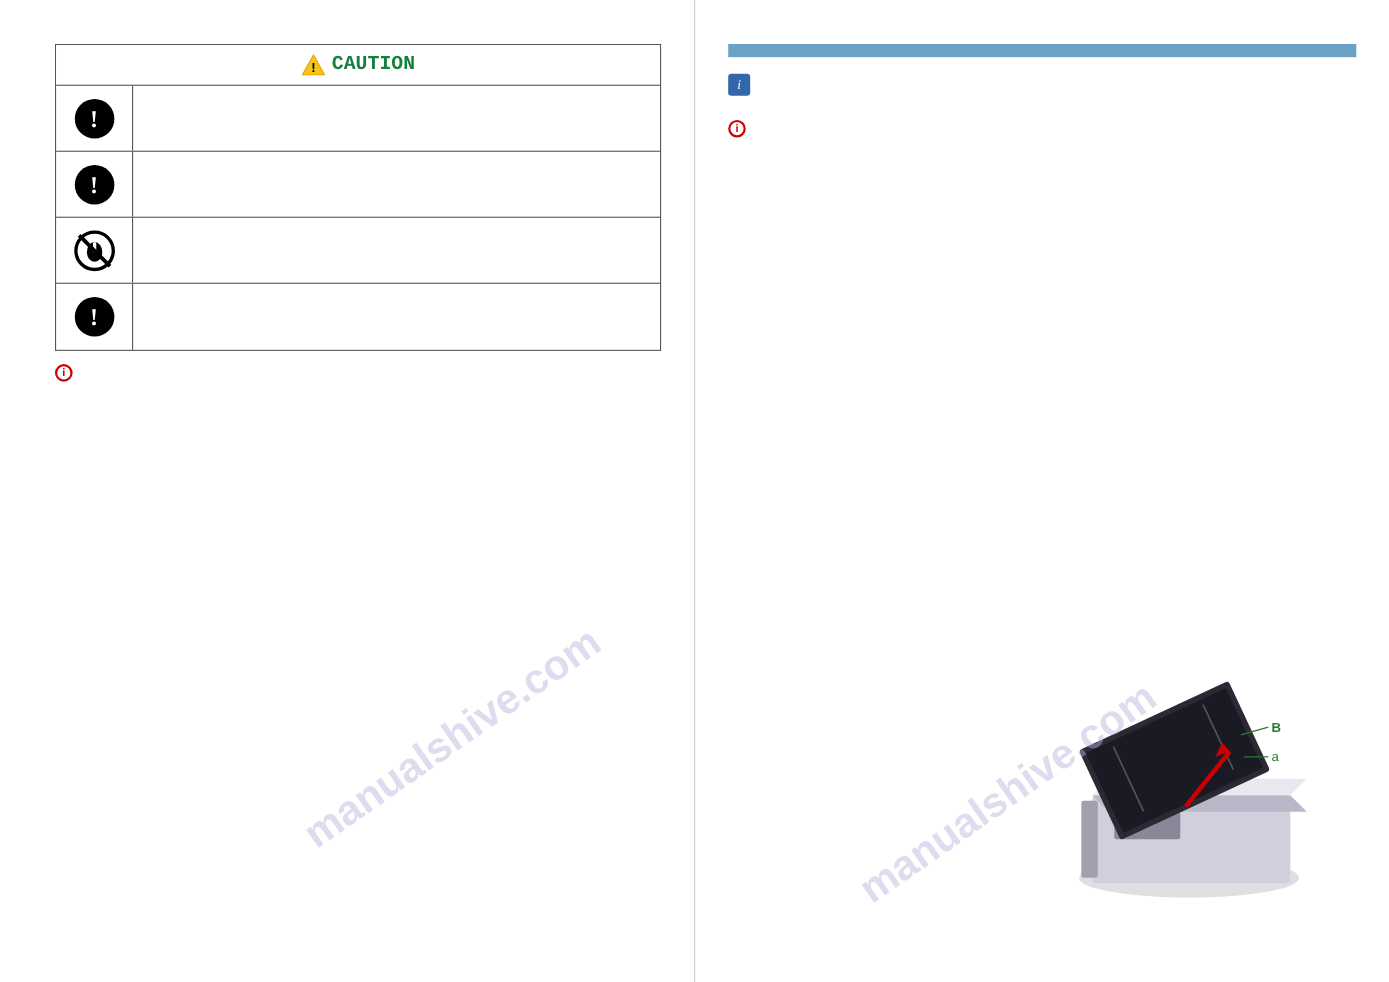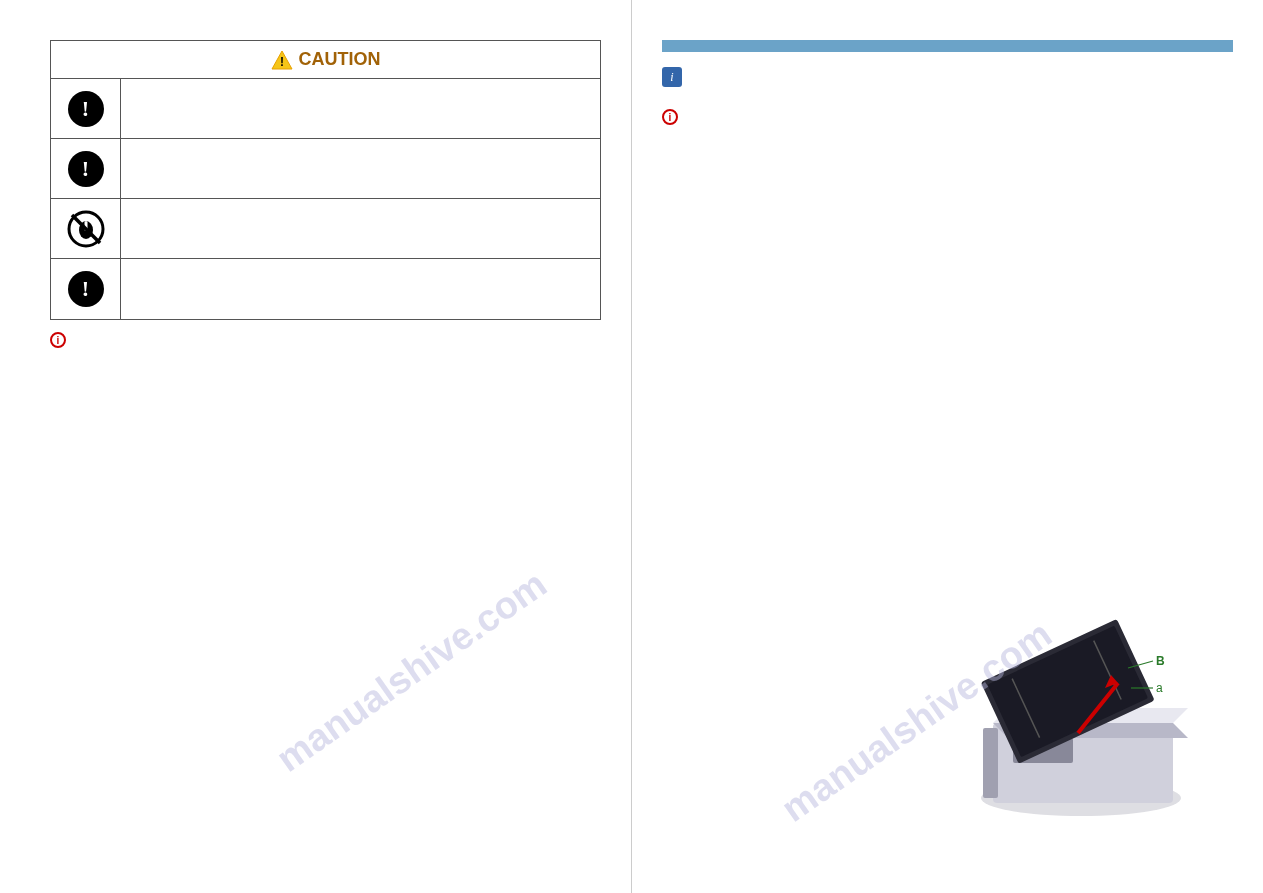--- a/index.html
+++ b/index.html
@@ -44,21 +44,22 @@
       padding: 8px 0;
       display: flex;
       align-items: center;
       justify-content: center;
       gap: 6px;
     }
 
     .caution-title {
       font-size: 18px;
       font-weight: bold;
-      color: #a16207;
+      color: #15803d;
+      font-family: Liberation Mono, monospace;
     }
 
     .caution-row {
       display: flex;
       border-bottom: 1px solid #555;
       min-height: 60px;
       align-items: center;
     }
 
     .caution-row:last-child {

